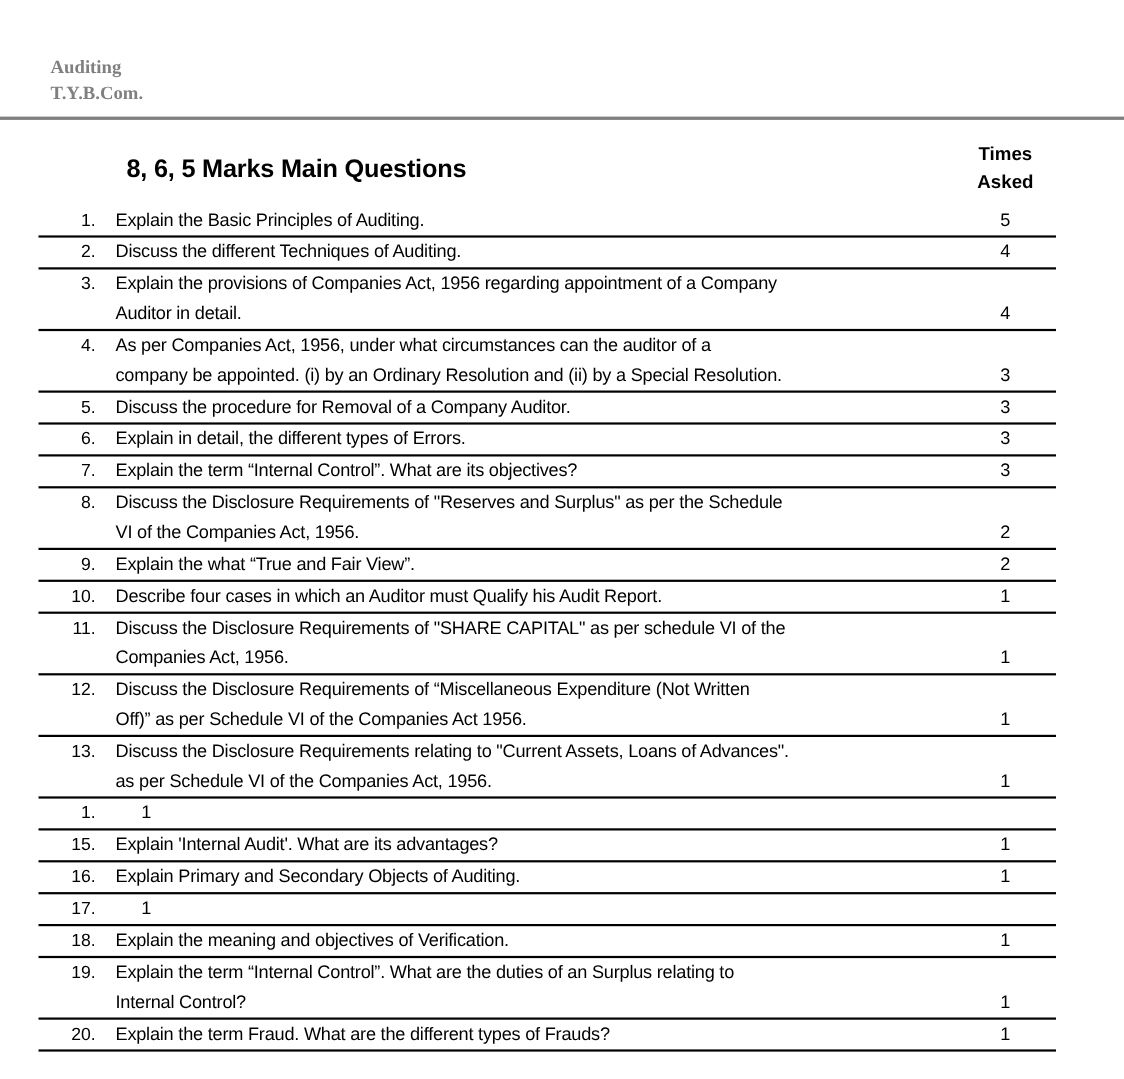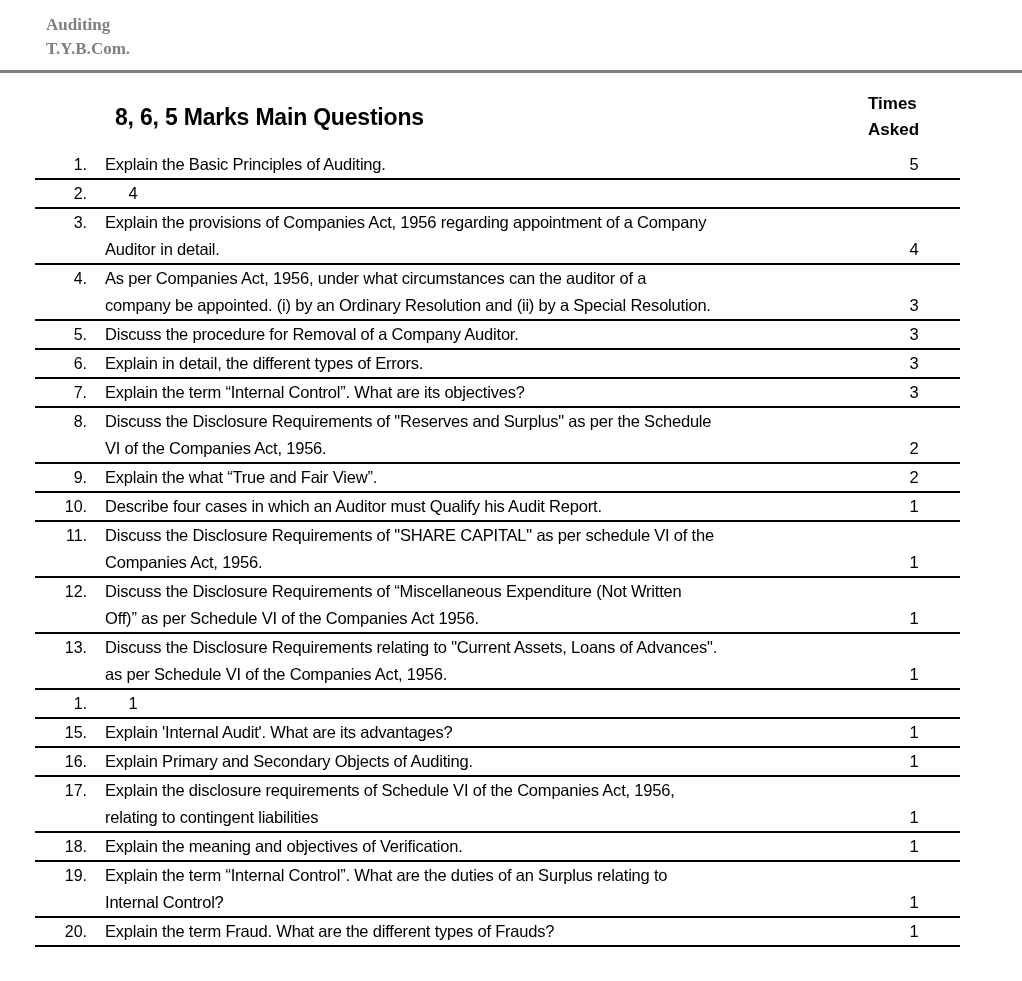--- a/index.html
+++ b/index.html
@@ -20,20 +20,21 @@
   
   .doc-header {
     display: flex;
     justify-content: space-between;
     padding: 13px 30px 0 46px;
     font-family: "Liberation Serif", serif;
     font-weight: bold;
     font-size: 17px;
     line-height: 24px;
     color: #808080;
+    margin-top: 36px;
   }
   .doc-header .right { text-align: right; }
   .header-rule {
     margin-top: 9px;
     height: 3px;
     width: 100%;
     background: #7f7f7f;
     border: none;
   }
 
@@ -49,20 +50,21 @@
   }
   .main-title {
     flex: 1;
     padding-left: 80px;
     font-size: 23px;
     font-weight: bold;
     letter-spacing: -0.2px;
   }
   .times-header {
     width: 92px;
+    text-align: center;
     font-size: 17px;
     font-weight: bold;
     line-height: 26px;
     white-space: pre-line;
   }
   .qrow {
     display: flex;
     border-bottom: 2px solid #000000;
     font-size: 16.5px;
     line-height: 27px;
@@ -107,20 +109,21 @@
 Asked</div>
     </div>
 
     <div class="qrow">
       <div class="num">1.</div>
       <div class="q-text">Explain the Basic Principles of Auditing.</div>
       <div class="times">5</div>
     </div>
     <div class="qrow">
       <div class="num">2.</div>
+      <div class="q-text">Discuss the different Techniques of Auditing.</div>
       <div class="times">4</div>
     </div>
     <div class="qrow">
       <div class="num">3.</div>
       <div class="q-text">Explain the provisions of Companies Act, 1956 regarding appointment of a Company
 Auditor in detail.</div>
       <div class="times">4</div>
     </div>
     <div class="qrow">
       <div class="num">4.</div>
@@ -186,22 +189,20 @@
       <div class="q-text">Explain 'Internal Audit'. What are its advantages?</div>
       <div class="times">1</div>
     </div>
     <div class="qrow">
       <div class="num">16.</div>
       <div class="q-text">Explain Primary and Secondary Objects of Auditing.</div>
       <div class="times">1</div>
     </div>
     <div class="qrow">
       <div class="num">17.</div>
-      <div class="q-text">Explain the disclosure requirements of Schedule VI of the Companies Act, 1956,
-relating to contingent liabilities</div>
       <div class="times">1</div>
     </div>
     <div class="qrow">
       <div class="num">18.</div>
       <div class="q-text">Explain the meaning and objectives of Verification.</div>
       <div class="times">1</div>
     </div>
     <div class="qrow">
       <div class="num">19.</div>
       <div class="q-text">Explain the term “Internal Control”. What are the duties of an Surplus relating to

